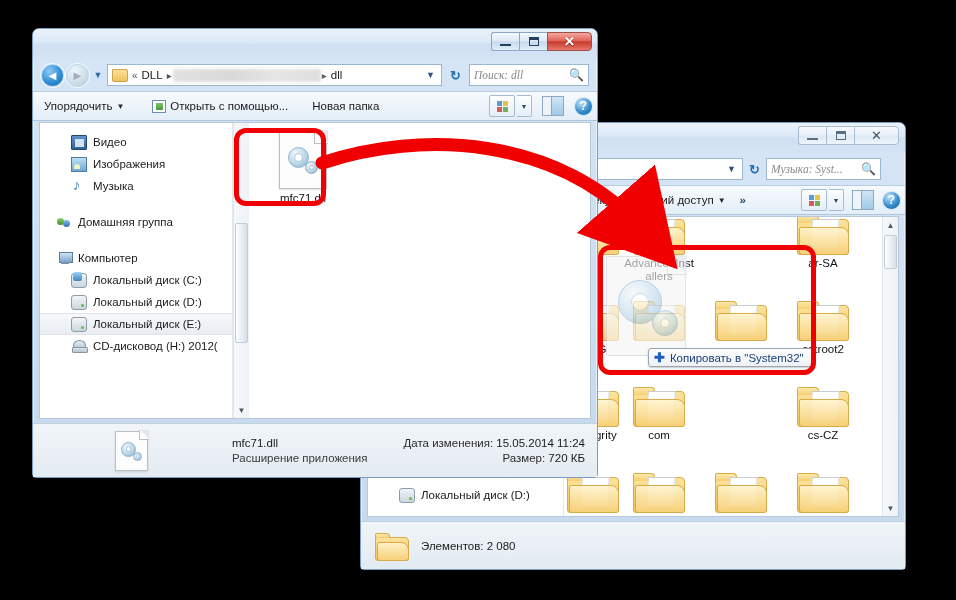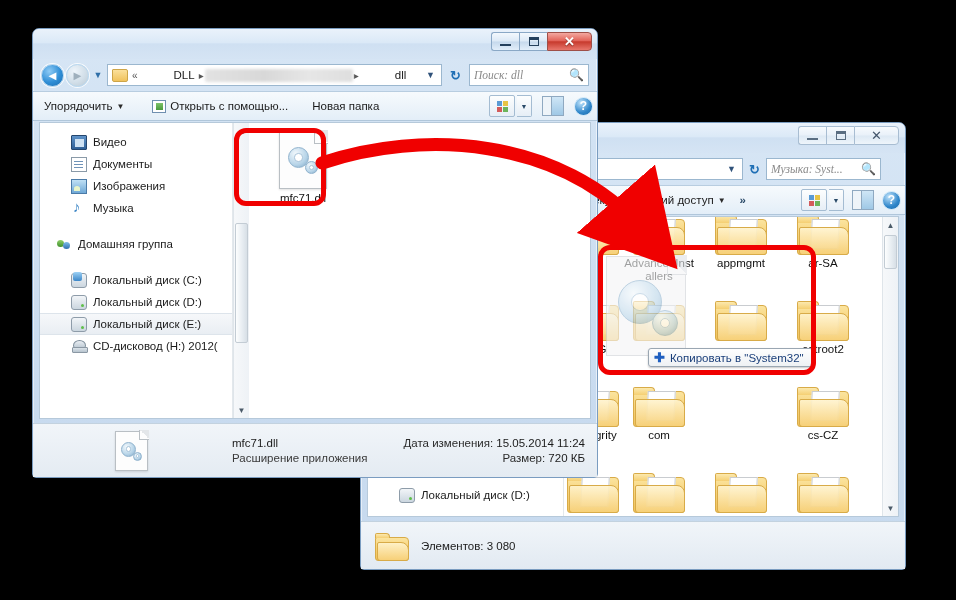--- a/index.html
+++ b/index.html
@@ -74,21 +74,21 @@
   .crumbbar {
     flex: 1; height: 22px; background:#fff; border:1px solid #9bb7cf;
     display:flex; align-items:center; font-size: 11.5px; color:#1b1b1b;
     padding: 0 2px; overflow:hidden;
   }
   .crumb-folder {
     width: 16px; height: 13px; margin: 0 3px 0 2px; border-radius: 1px 2px 2px 2px;
     background: linear-gradient(to bottom,#fbe09b,#f0c25c);
     border:1px solid #cda martin; border:1px solid #cda548; flex:none;
   }
-  .crumb { padding: 0 3px; white-space: nowrap; margin-left: 32px; }
+  .crumb { padding: 0 3px; white-space: nowrap; }
   .crumb-sep { color:#555; font-size:10px; padding: 0 1px; }
   .crumb-blur {
     height: 13px; background: linear-gradient(to right,#e2e2e2,#d8d8d8 40%,#e6e6e6 70%,#dedede);
     filter: blur(1.4px); border-radius:2px; flex:none;
   }
   .crumb-caret { margin-left:auto; color:#30527a; font-size:9px; padding-right:4px; }
   .refresh {
     width: 23px; height: 22px; display:flex; align-items:center; justify-content:center;
     color:#1f6fb5; font-size: 13px; font-weight:bold;
   }
@@ -343,29 +343,20 @@
           </div>
           <div class="folder-cell" style="left: 58px; top: -4px;">
             <div class="folder-ico">
               <span class="folder-back"></span>
               <span class="folder-tab"></span>
               <span class="folder-paper"></span>
               <span class="folder-front"></span>
             </div>
             <div class="folder-name">AdvancedInstallers</div>
           </div>
-          <div class="folder-cell" style="left: 140px; top: -4px;">
-            <div class="folder-ico">
-              <span class="folder-back"></span>
-              <span class="folder-tab"></span>
-              <span class="folder-paper"></span>
-              <span class="folder-front"></span>
-            </div>
-            <div class="folder-name">appmgmt</div>
-          </div>
           <div class="folder-cell" style="left: 222px; top: -4px;">
             <div class="folder-ico">
               <span class="folder-back"></span>
               <span class="folder-tab"></span>
               <span class="folder-paper"></span>
               <span class="folder-front"></span>
             </div>
             <div class="folder-name">ar-SA</div>
           </div>
           <div class="folder-cell" style="left: -8px; top: 82px;">
@@ -475,21 +466,21 @@
         <div class="arrow bot">▼</div>
       </div>
     </div>
 
     <div class="statusbar2">
       <div class="sb-folder">
         <span class="folder-back" style="width:34px;height:24px;"></span>
         <span class="folder-tab" style="width:15px;height:5px;"></span>
         <span class="folder-front" style="width:32px;height:19px;"></span>
       </div>
-      <div class="sb-text">Элементов: 3 080</div>
+      <div class="sb-text">Элементов: 2 080</div>
     </div>
   </div>
 
   <div class="win win1" style="left:32px; top:28px; width:566px; height:450px;">
     <div class="win-glass"></div>
 
     <div class="caption-btns" style="right:5px;">
       <div class="cbtn min">
           <i class="glyph-min"></i>
         </div>
@@ -551,37 +542,37 @@
     </div>
 
     <div class="body-area" style="left:6px; right:6px; top:93px; bottom:58px;">
       <div class="navpane">
 
           <div class="nav-row child">
             <span class="ico ico-vid"></span>
             <span>Видео</span>
           </div>
           <div class="nav-row child">
-            <span class="ico ico-doc"></span>
-            <span>Документы</span>
-          </div>
-          <div class="nav-row child">
             <span class="ico ico-img"></span>
             <span>Изображения</span>
           </div>
           <div class="nav-row child">
             <span class="ico ico-mus"></span>
             <span>Музыка</span>
           </div>
           <div class="nav-gap"></div>
           <div class="nav-row">
             <span class="ico ico-home"></span>
             <span>Домашняя группа</span>
           </div>
           <div class="nav-gap"></div>
+          <div class="nav-row">
+            <span class="ico ico-comp"></span>
+            <span>Компьютер</span>
+          </div>
           <div class="nav-row child">
             <span class="ico ico-hddc"></span>
             <span>Локальный диск (C:)</span>
           </div>
           <div class="nav-row child">
             <span class="ico ico-hdd"></span>
             <span>Локальный диск (D:)</span>
           </div>
           <div class="nav-row child sel">
             <span class="ico ico-hdd"></span>

